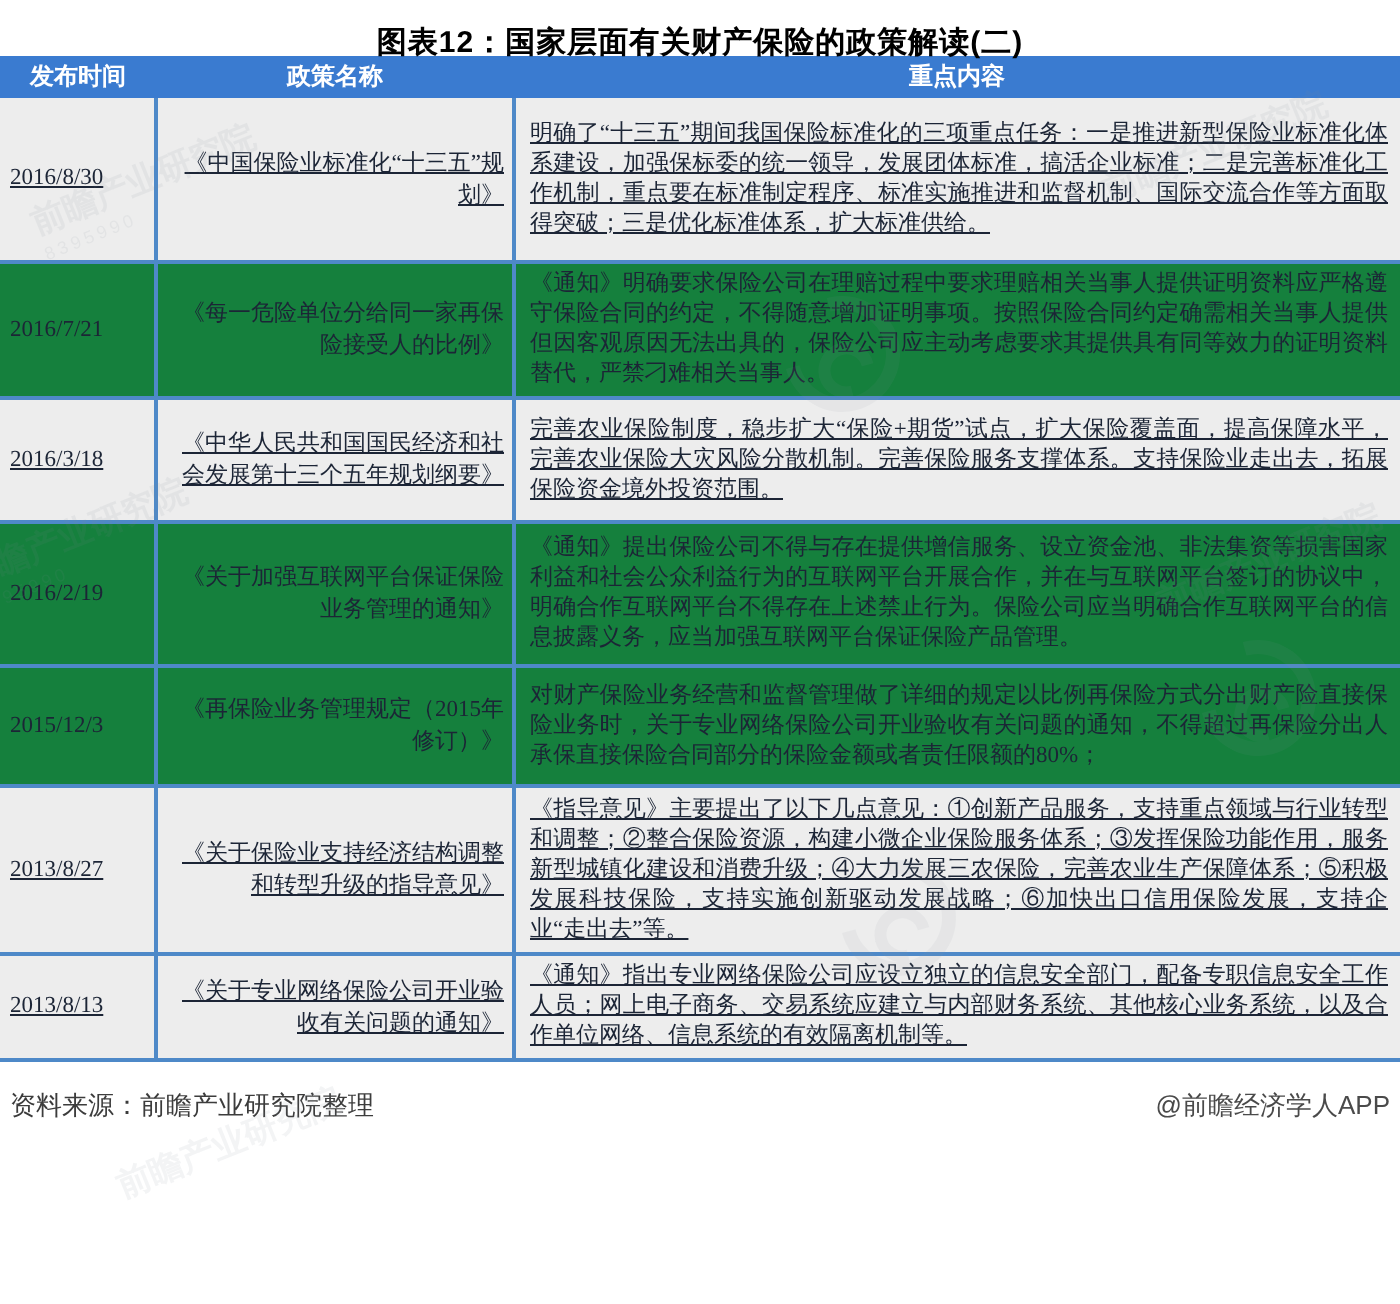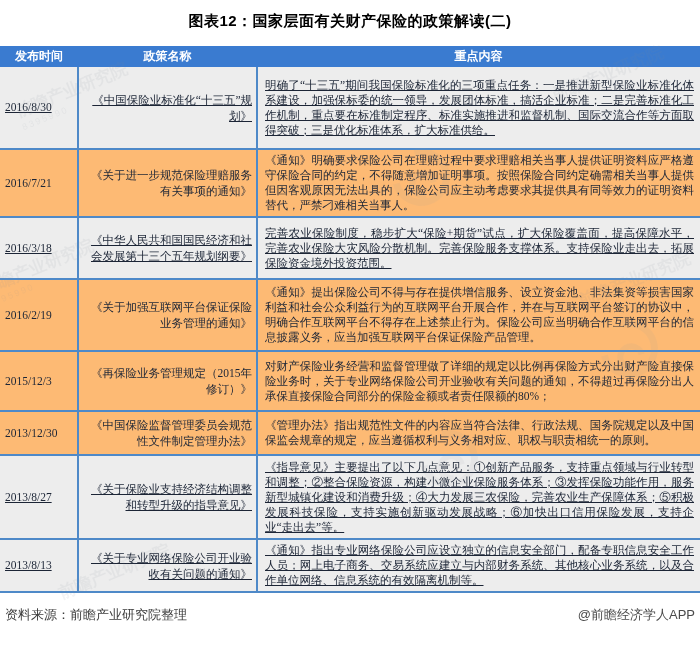--- a/index.html
+++ b/index.html
@@ -10,38 +10,38 @@
     --body-text:#1c2536;
   }
   *{box-sizing:border-box;}
   html,body{margin:0;padding:0;}
   body{
     width:700px;height:652px;background:#ffffff;position:relative;overflow:hidden;
     font-family:"Liberation Sans","DejaVu Sans",sans-serif;
   }
   .page-title{
     text-align:center;font-weight:bold;font-size:15px;color:#000;
-    padding-top:12px;height:46px;letter-spacing:0.5px;
+    padding-top:12px;height:28px;letter-spacing:0.5px;
   }
   table.policy-table{
     width:700px;border-collapse:collapse;table-layout:fixed;
     font-family:"Liberation Serif","DejaVu Serif",serif;color:var(--body-text);
   }
   col.c-date{width:78px;}
   col.c-policy{width:179px;}
   col.c-content{width:443px;}
   thead th{
     background:var(--header-bg);color:var(--header-text);
     font-family:"Liberation Sans","DejaVu Sans",sans-serif;
     font-weight:bold;font-size:12px;height:21px;text-align:center;padding:0;
   }
   tbody td{
     border-bottom:2px solid var(--border);
     font-size:11.5px;line-height:15px;padding:3px 5px;vertical-align:middle;
-    background:#fdba74;
+    background:#15803d;
   }
   tr.shaded td{background:var(--alt-row);text-decoration:underline;}
   td.date{text-align:left;white-space:nowrap;padding-right:3px;font-size:11.5px;}
   td.policy{
     border-left:2px solid var(--border);border-right:2px solid var(--border);
     text-align:right;line-height:16px;padding-left:6px;padding-right:4px;
   }
   td.content{text-align:justify;padding-left:7px;padding-right:6px;}
   .rh0{height:82px;} .rh1{height:64px;} .rh2{height:62px;} .rh3{height:72px;}
   .rh4{height:60px;} .rh5{height:38px;} .rh6{height:44px;} .rh7{height:84px;} .rh8{height:46px;}
@@ -95,42 +95,37 @@
     </tr>
   </thead>
   <tbody>
     <tr class="shaded rh0">
       <td class="date">2016/8/30</td>
       <td class="policy">《中国保险业标准化“十三五”规划》</td>
       <td class="content">明确了“十三五”期间我国保险标准化的三项重点任务：一是推进新型保险业标准化体系建设，加强保标委的统一领导，发展团体标准，搞活企业标准；二是完善标准化工作机制，重点要在标准制定程序、标准实施推进和监督机制、国际交流合作等方面取得突破；三是优化标准体系，扩大标准供给。</td>
     </tr>
     <tr class="rh1">
       <td class="date">2016/7/21</td>
-      <td class="policy">《关于进一步规范保险理赔服务有关事项的通知》</td>
+      <td class="policy">《每一危险单位分给同一家再保险接受人的比例》</td>
       <td class="content">《通知》明确要求保险公司在理赔过程中要求理赔相关当事人提供证明资料应严格遵守保险合同的约定，不得随意增加证明事项。按照保险合同约定确需相关当事人提供但因客观原因无法出具的，保险公司应主动考虑要求其提供具有同等效力的证明资料替代，严禁刁难相关当事人。</td>
     </tr>
     <tr class="shaded rh2">
       <td class="date">2016/3/18</td>
       <td class="policy">《中华人民共和国国民经济和社会发展第十三个五年规划纲要》</td>
       <td class="content">完善农业保险制度，稳步扩大“保险+期货”试点，扩大保险覆盖面，提高保障水平，完善农业保险大灾风险分散机制。完善保险服务支撑体系。支持保险业走出去，拓展保险资金境外投资范围。</td>
     </tr>
     <tr class="rh3">
       <td class="date">2016/2/19</td>
       <td class="policy">《关于加强互联网平台保证保险业务管理的通知》</td>
       <td class="content">《通知》提出保险公司不得与存在提供增信服务、设立资金池、非法集资等损害国家利益和社会公众利益行为的互联网平台开展合作，并在与互联网平台签订的协议中，明确合作互联网平台不得存在上述禁止行为。保险公司应当明确合作互联网平台的信息披露义务，应当加强互联网平台保证保险产品管理。</td>
     </tr>
     <tr class="rh4">
       <td class="date">2015/12/3</td>
       <td class="policy">《再保险业务管理规定（2015年修订）》</td>
       <td class="content">对财产保险业务经营和监督管理做了详细的规定以比例再保险方式分出财产险直接保险业务时，关于专业网络保险公司开业验收有关问题的通知，不得超过再保险分出人承保直接保险合同部分的保险金额或者责任限额的80%；</td>
-    </tr>
-    <tr class="rh6">
-      <td class="date">2013/12/30</td>
-      <td class="policy">《中国保险监督管理委员会规范性文件制定管理办法》</td>
-      <td class="content">《管理办法》指出规范性文件的内容应当符合法律、行政法规、国务院规定以及中国保监会规章的规定，应当遵循权利与义务相对应、职权与职责相统一的原则。</td>
     </tr>
     <tr class="shaded rh7">
       <td class="date">2013/8/27</td>
       <td class="policy">《关于保险业支持经济结构调整和转型升级的指导意见》</td>
       <td class="content">《指导意见》主要提出了以下几点意见：①创新产品服务，支持重点领域与行业转型和调整；②整合保险资源，构建小微企业保险服务体系；③发挥保险功能作用，服务新型城镇化建设和消费升级；④大力发展三农保险，完善农业生产保障体系；⑤积极发展科技保险，支持实施创新驱动发展战略；⑥加快出口信用保险发展，支持企业“走出去”等。</td>
     </tr>
     <tr class="shaded rh8">
       <td class="date">2013/8/13</td>
       <td class="policy">《关于专业网络保险公司开业验收有关问题的通知》</td>
       <td class="content">《通知》指出专业网络保险公司应设立独立的信息安全部门，配备专职信息安全工作人员；网上电子商务、交易系统应建立与内部财务系统、其他核心业务系统，以及合作单位网络、信息系统的有效隔离机制等。</td>

